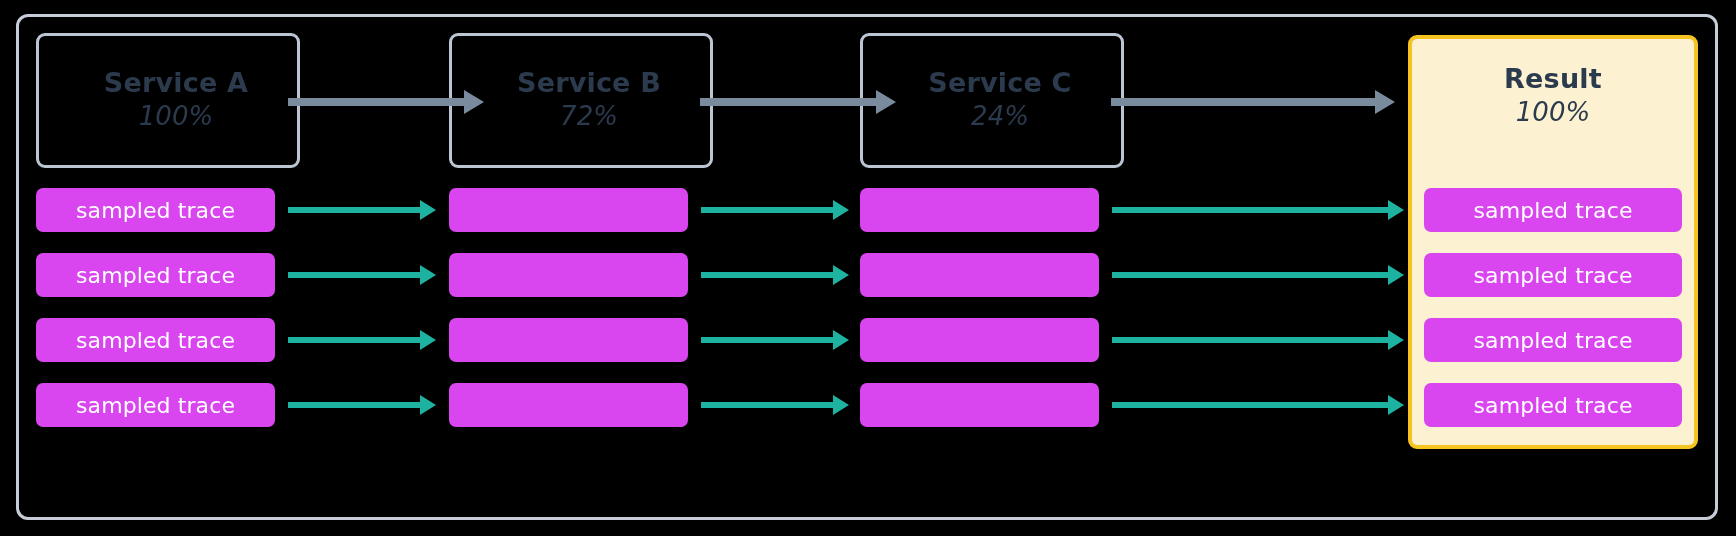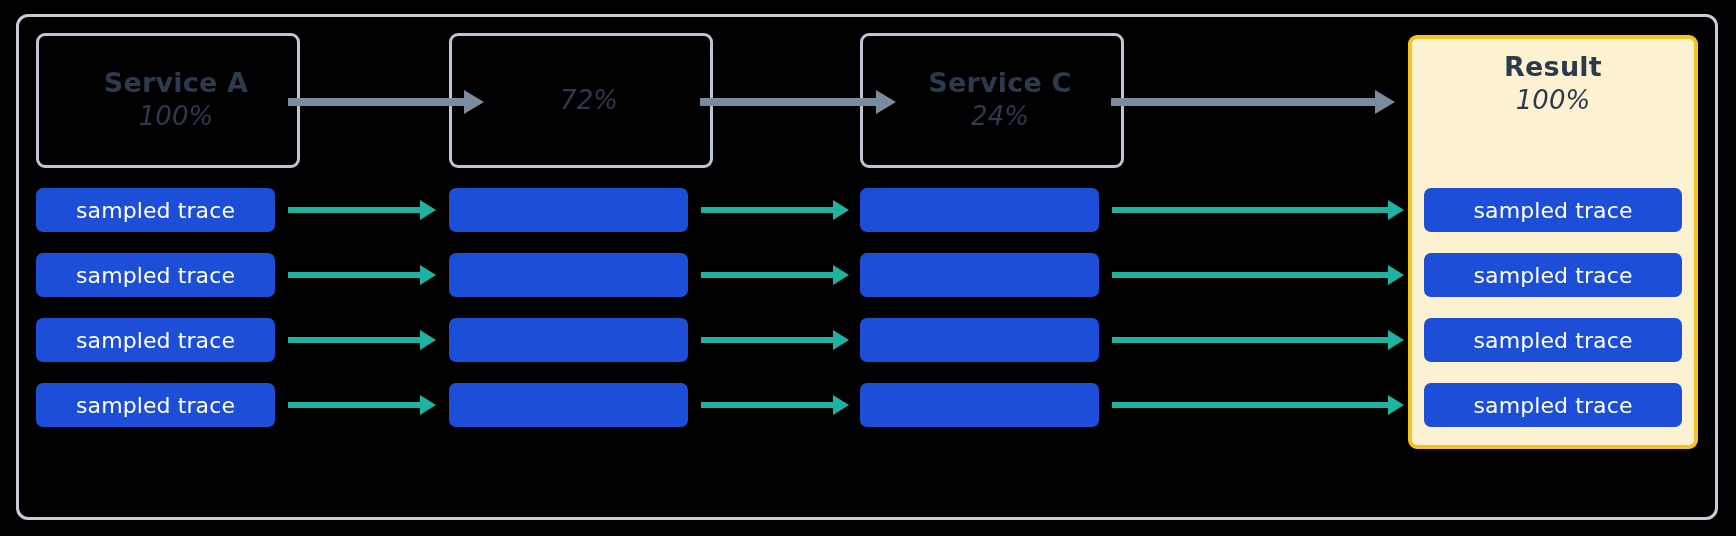--- a/index.html
+++ b/index.html
@@ -75,36 +75,37 @@
     font-weight: normal;
     color: #2b3a4d;
     line-height: 1.32;
     font-style: italic;
   }
 
   
   #result-header {
     position: absolute;
     left: 1408px;
-    top: 51px;
+    top: 29px;
     width: 290px;
     height: 135px;
     box-sizing: border-box;
     display: flex;
     flex-direction: column;
     align-items: center;
+    justify-content: center;
     pointer-events: none;
   }
 
   
   .trace-bar {
     position: absolute;
     height: 44px;
     border-radius: 7px;
-    background: #1d4ed8;
+    background: #d946ef;
     display: flex;
     align-items: center;
     justify-content: center;
     box-sizing: border-box;
   }
   .trace-label {
     font-size: 22px;
     color: #ffffff;
     font-weight: normal;
     letter-spacing: 0.1px;
@@ -127,20 +128,21 @@
   <div id="outer-frame"></div>
 
   <div id="result-panel"></div>
 
   <div class="service-box" style="left:36px;">
     <span class="service-name">Service A</span>
     <span class="service-pct">100%</span>
   </div>
 
   <div class="service-box" style="left:449px;">
+    <span class="service-name">Service B</span>
     <span class="service-pct">72%</span>
   </div>
 
   <div class="service-box" style="left:860px;">
     <span class="service-name">Service C</span>
     <span class="service-pct">24%</span>
   </div>
 
   <div id="result-header">
     <span class="service-name">Result</span>

